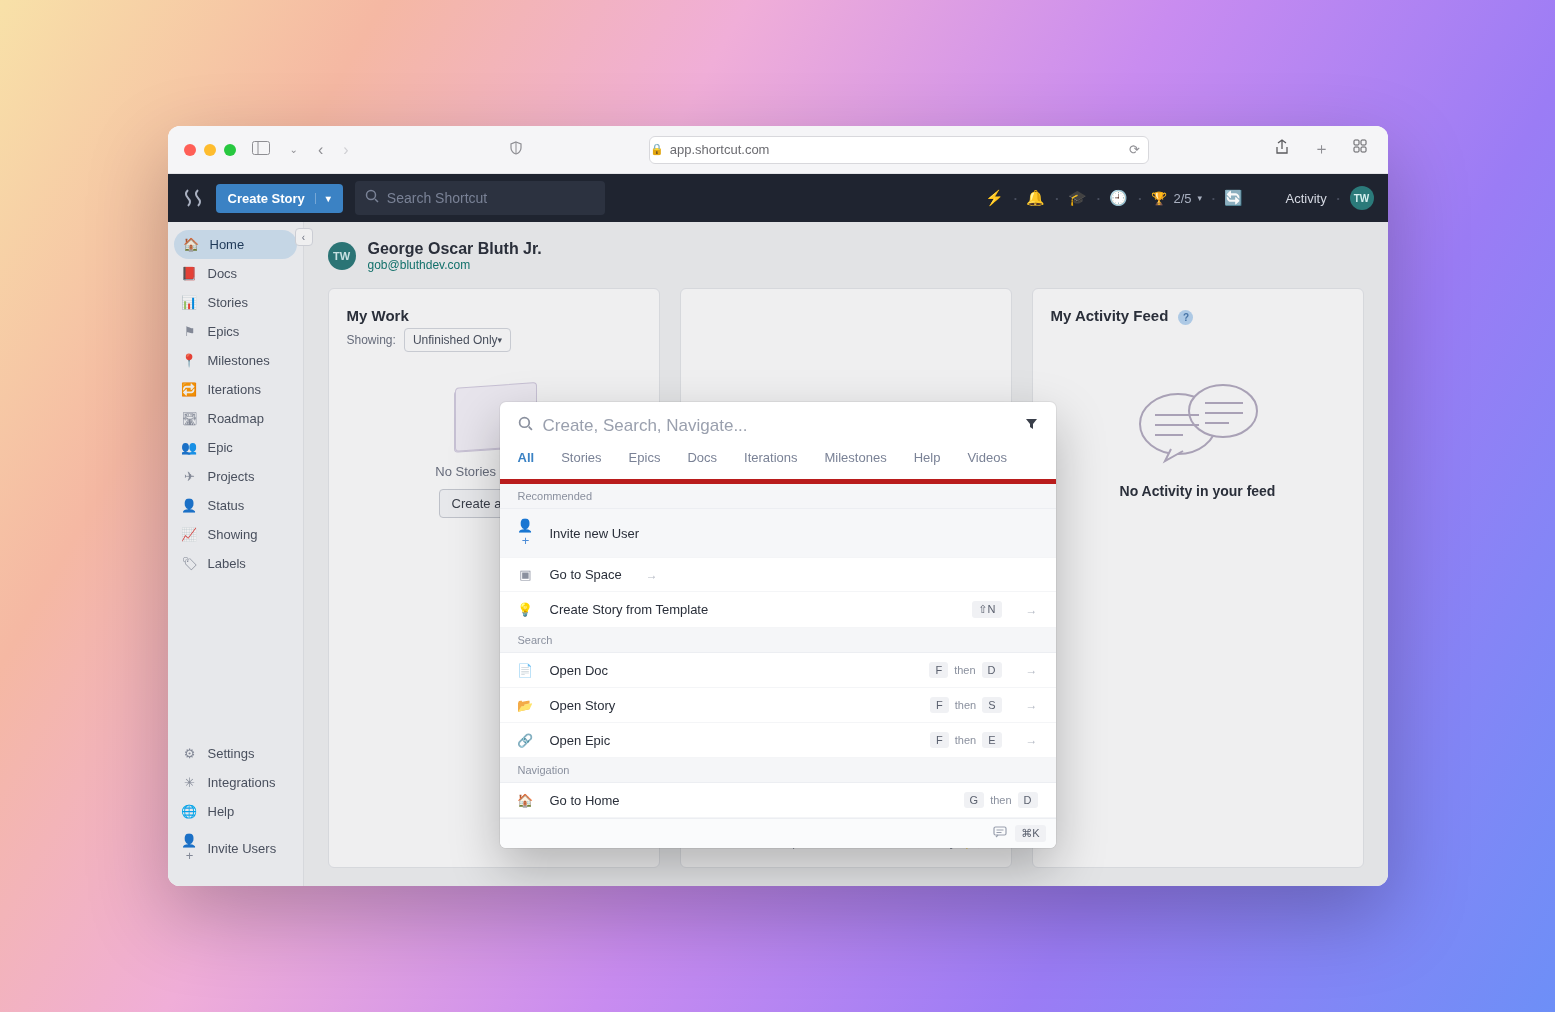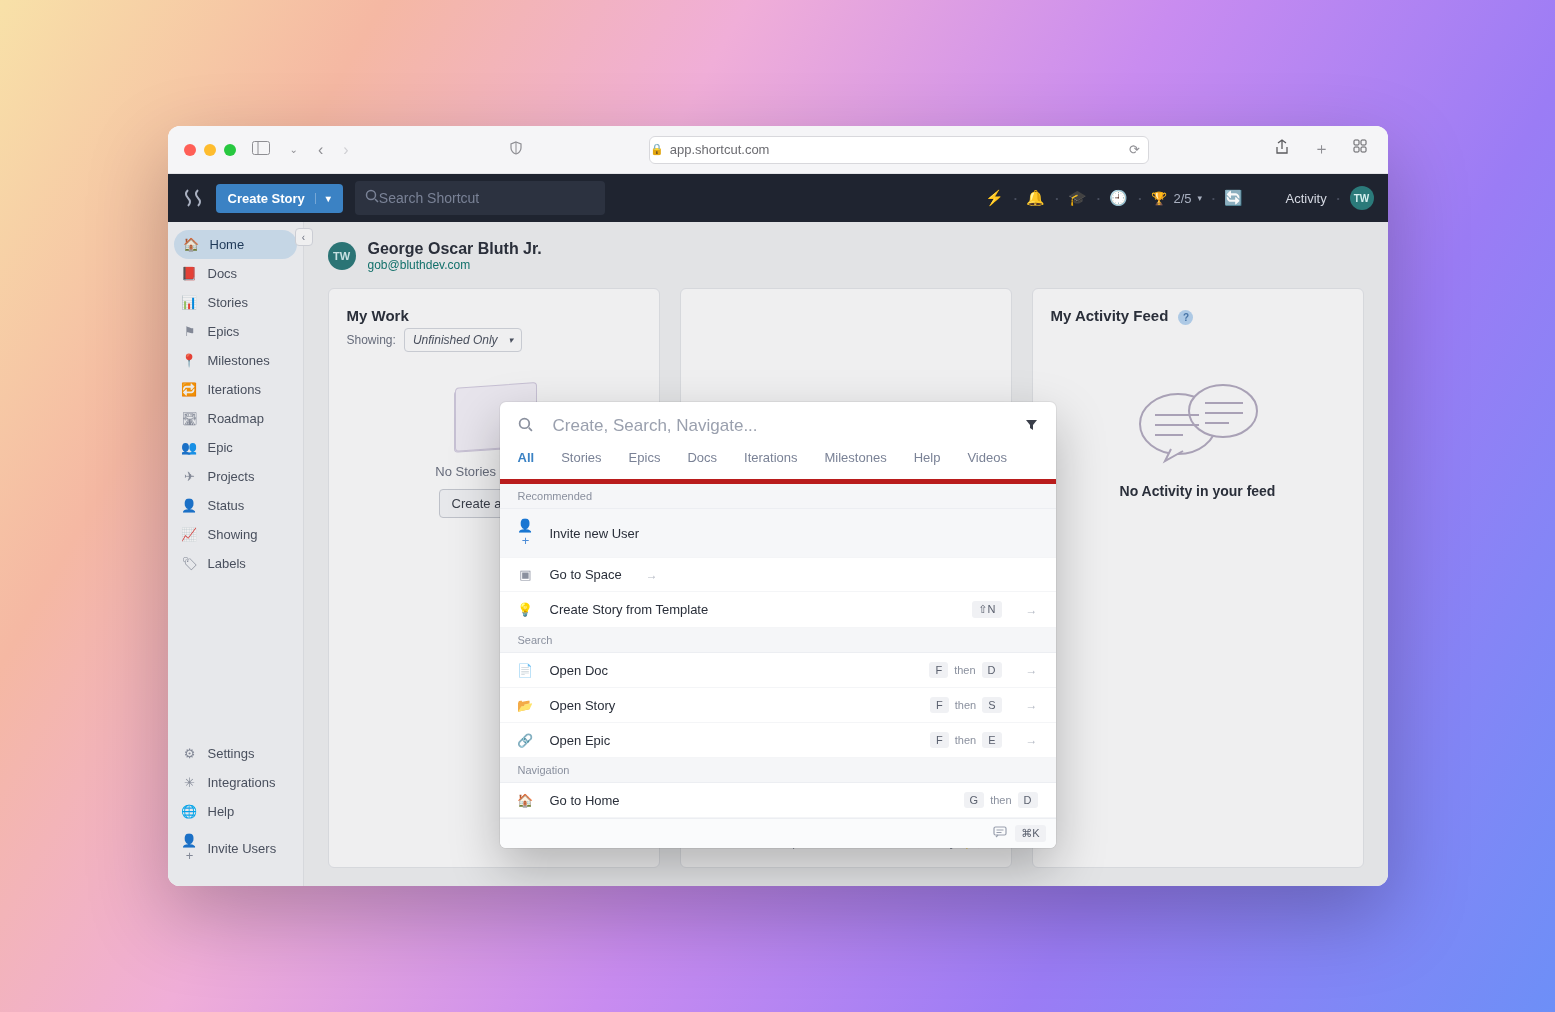--- a/index.html
+++ b/index.html
@@ -38,21 +38,21 @@
   padding: 0 14px; gap: 12px; color: #d5d9e2;
 }
 .logo { width: 22px; height: 22px; color: #a9b0c0; display: flex; align-items: center; }
 .create-btn {
   background: #3b82c4; color: #fff; font-size: 13px; font-weight: 600;
   padding: 7px 12px; border-radius: 4px; display: flex; align-items: center; gap: 0;
 }
 .create-btn .caret { margin-left: 10px; border-left: 1px solid rgba(255,255,255,0.3); padding-left: 10px; font-size: 10px; }
 .search-box {
   width: 250px; height: 34px; background: #2c3240; border-radius: 4px;
-  display: flex; align-items: center; padding: 0 10px; gap: 0; color: #7a8296;
+  display: flex; align-items: center; padding: 0 10px; gap: 8px; color: #7a8296;
 }
 .search-box input {
   flex: 1; background: none; border: none; outline: none; color: #d5d9e2; font-size: 14px;
 }
 .search-box input::placeholder { color: #7a8296; }
 .topbar-right { margin-left: auto; display: flex; align-items: center; gap: 10px; font-size: 13px; }
 .topbar-right .icon { color: #a9b0c0; font-size: 15px; }
 .topbar-right .dot { color: #4a5060; font-size: 8px; }
 .avatar-sm {
   width: 24px; height: 24px; border-radius: 50%; background: #2b7a7a;
@@ -95,21 +95,21 @@
 
 .cards { display: flex; gap: 20px; flex: 1; }
 .card {
   flex: 1; background: #fff; border: 1px solid #e4e6ea; border-radius: 6px;
   padding: 18px; display: flex; flex-direction: column;
 }
 .card-title { font-size: 15px; font-weight: 700; color: #2a2f3a; margin-bottom: 4px; }
 .card-subrow { display:flex; align-items:center; gap:8px; font-size:12px; color:#6b7180; margin-bottom:18px; }
 .pill-select {
   border:1px solid #d4d7de; border-radius:4px; padding:4px 8px; font-size:12px;
-  color:#4b5260; background:#fff; display:flex; align-items:center; gap:11px;font-style:italic;
+  color:#4b5260; background:#fff; display:flex; align-items:center; gap:0;
 }
 .card-empty { text-align:center; color:#6b7180; font-size:13px; margin-top: 8px; }
 .card-empty-img {
   width: 80px; height: 62px; margin: 10px auto 14px;
   background: #efeaf5; border-radius: 4px; position:relative;
   transform: skewY(-4deg); border:1px solid #d3cce0;
 }
 .card-empty-img::after {
   content:""; position:absolute; inset:-4px -4px auto auto; width:80px; height:62px;
   background:#f7f3fb; border:1px solid #d3cce0; border-radius:4px; z-index:-1;
@@ -133,21 +133,21 @@
 .overlay {
   position:absolute; inset:0; background:rgba(50,55,65,0.08); z-index:10;
   pointer-events:none;
 }
 .palette {
   position:absolute; z-index:20; left:50%; top:180px; transform:translateX(-50%);
   width:556px; background:#fff; border-radius:6px;
   box-shadow: 0 20px 50px rgba(0,0,0,0.25), 0 0 0 1px rgba(0,0,0,0.05);
   display:flex; flex-direction:column;
 }
-.palette-top { display:flex; align-items:center; padding:14px 18px; gap:20px; }
+.palette-top { display:flex; padding:14px 18px; gap:10px; }
 .palette-top .psearch { color:#8a909e; font-size:14px; }
 .palette-top input {
   flex:1; border:none; outline:none; font-size:17px; color:#2a2f3a;
 }
 .palette-top input::placeholder { color:#9aa0ae; }
 .palette-tabs {
   display:flex; gap:27px; padding:0 18px 10px; border-bottom:5px solid #b91c1c;
   font-size:13px;
 }
 .palette-tab { color:#7a8296; cursor:pointer; padding-bottom:4px; }

